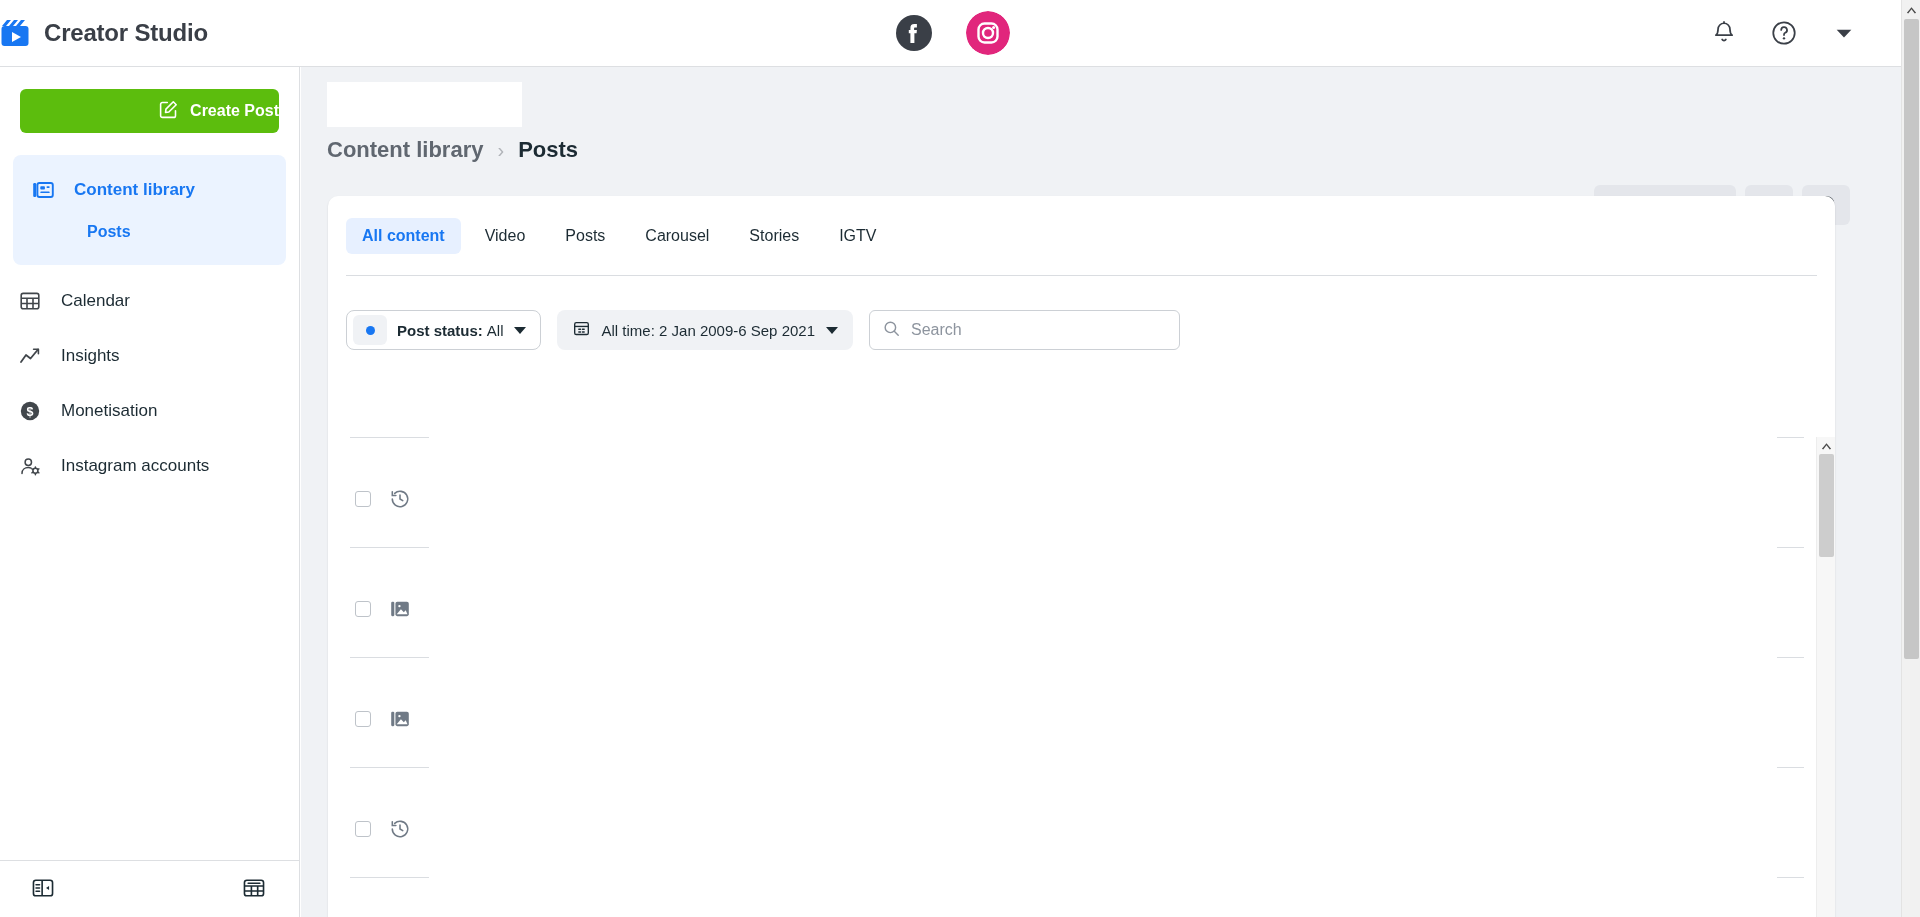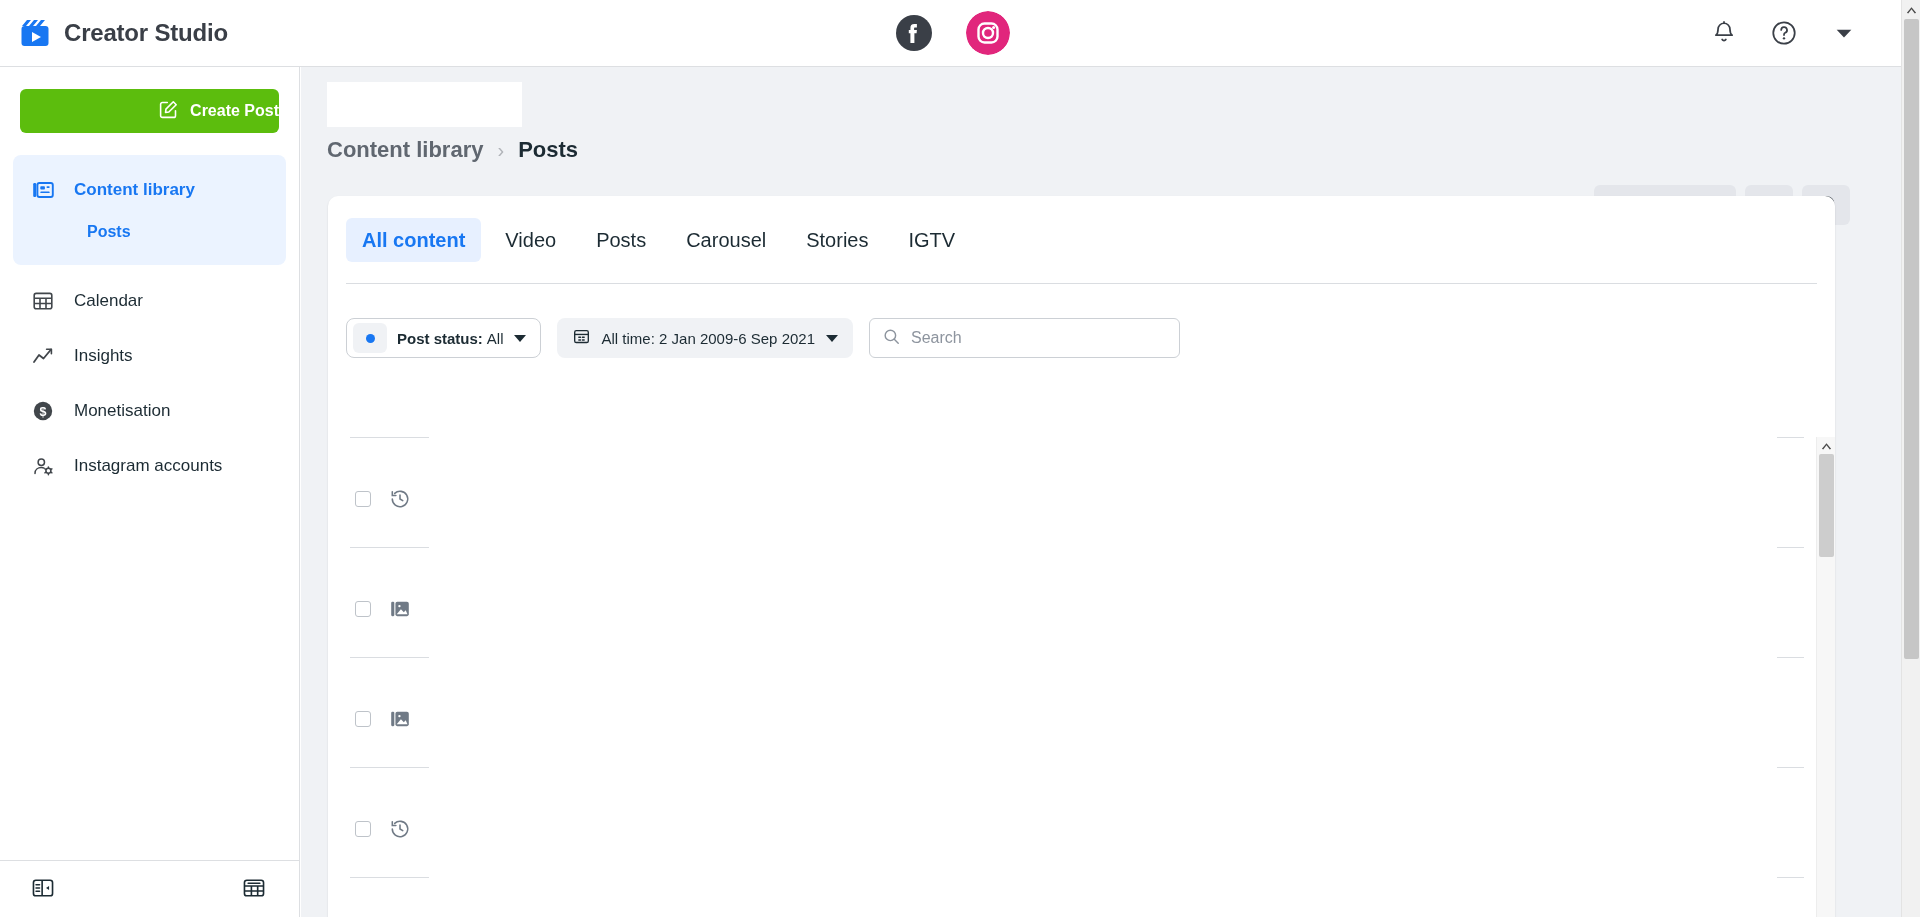--- a/index.html
+++ b/index.html
@@ -12,21 +12,21 @@
   }
 
   
   .app-header {
     position: absolute; top: 0; left: 0;
     width: 1901px; height: 67px;
     background: #ffffff;
     border-bottom: 1px solid #dddfe2;
     display: flex; align-items: center;
   }
-  .brand { display: flex; align-items: center; gap: 14px; padding-left: 20px; }
+  .brand { display: flex; align-items: center; gap: 14px; }
   .brand-logo { width: 30px; height: 30px; display: block; }
   .brand-title {
     font-size: 24px; font-weight: bold; color: #3a3f47; letter-spacing: -0.2px;
   }
   .header-center {
     position: absolute; left: 0; right: 0;
     display: flex; justify-content: center; align-items: center; gap: 30px;
     pointer-events: none;
   }
   .header-center > * { pointer-events: auto; }
@@ -67,21 +67,21 @@
     height: 46px; padding-left: 18px; cursor: pointer;
     font-size: 17px; color: #1c2b33;
   }
   .nav-item.active { color: #1877f2; font-weight: bold; }
   .nav-sub {
     padding-left: 74px; font-size: 16px; font-weight: bold;
     color: #1877f2; height: 38px; display: flex; align-items: center;
     cursor: pointer;
   }
   .nav-flat { margin-top: 8px; }
-  .nav-flat .nav-item { padding-left: 31px; height: 55px; }
+  .nav-flat .nav-item { padding-left: 18px; height: 55px; }
   .nav-icon { width: 24px; height: 24px; flex: 0 0 24px; display: block; }
 
   .sidebar-footer {
     position: absolute; bottom: 0; left: 0; right: 0; height: 57px;
     border-top: 1px solid #dddfe2;
     display: flex; align-items: center; justify-content: space-between;
     padding: 0 30px 0 30px;
   }
   .sb-foot-btn { width: 28px; height: 28px; cursor: pointer; color: #1c2b33; }
 
@@ -123,22 +123,22 @@
     width: 1507px; height: 740px;
     background: #ffffff; border-radius: 10px;
     box-shadow: 0 1px 2px rgba(0,0,0,0.12);
     overflow: hidden;
   }
   .tabs {
     display: flex; align-items: center; gap: 8px;
     padding: 22px 18px 0 18px;
   }
   .tab {
-    height: 44px; padding: 0 16px; border-radius: 6px;
-    display: flex; align-items: center; font-size: 20px;
+    height: 36px; padding: 0 16px; border-radius: 6px;
+    display: flex; align-items: center; font-size: 16px;
     color: #1c2b33; cursor: pointer; white-space: nowrap;
   }
   .tab.active { background: #e7f0ff; color: #1877f2; font-weight: bold; }
   .tabs-divider {
     height: 1px; background: #dadde1; margin: 21px 18px 0 18px;
   }
 
   .filters {
     display: flex; align-items: flex-end; gap: 16px;
     padding: 18px 18px 0 18px;

